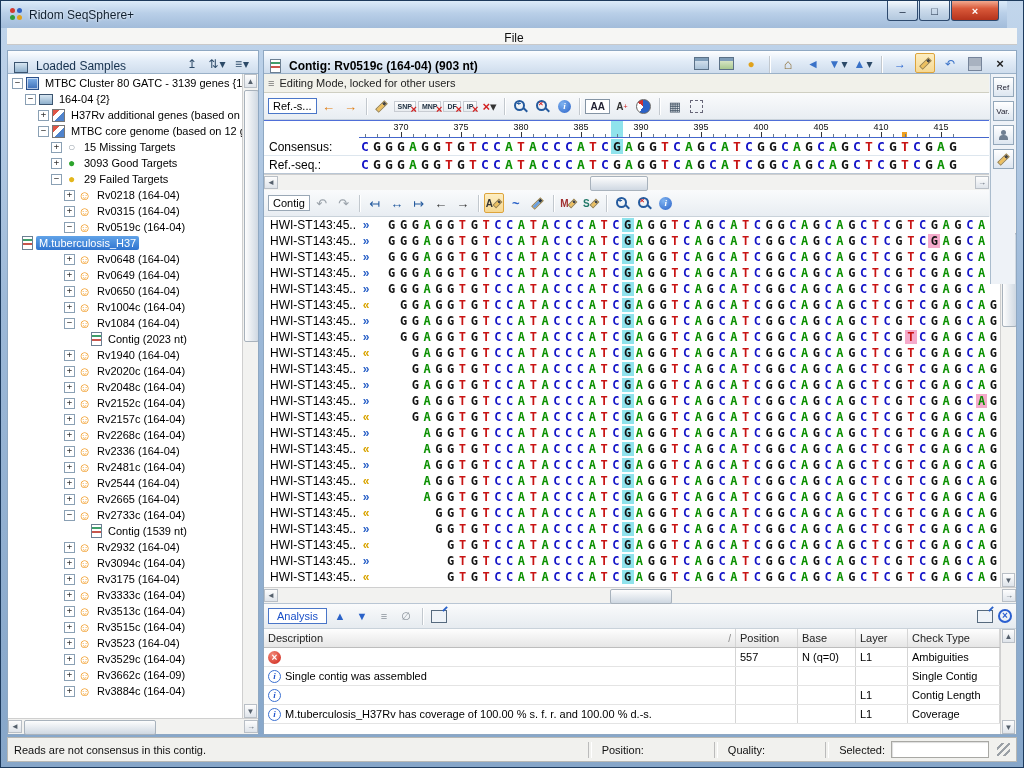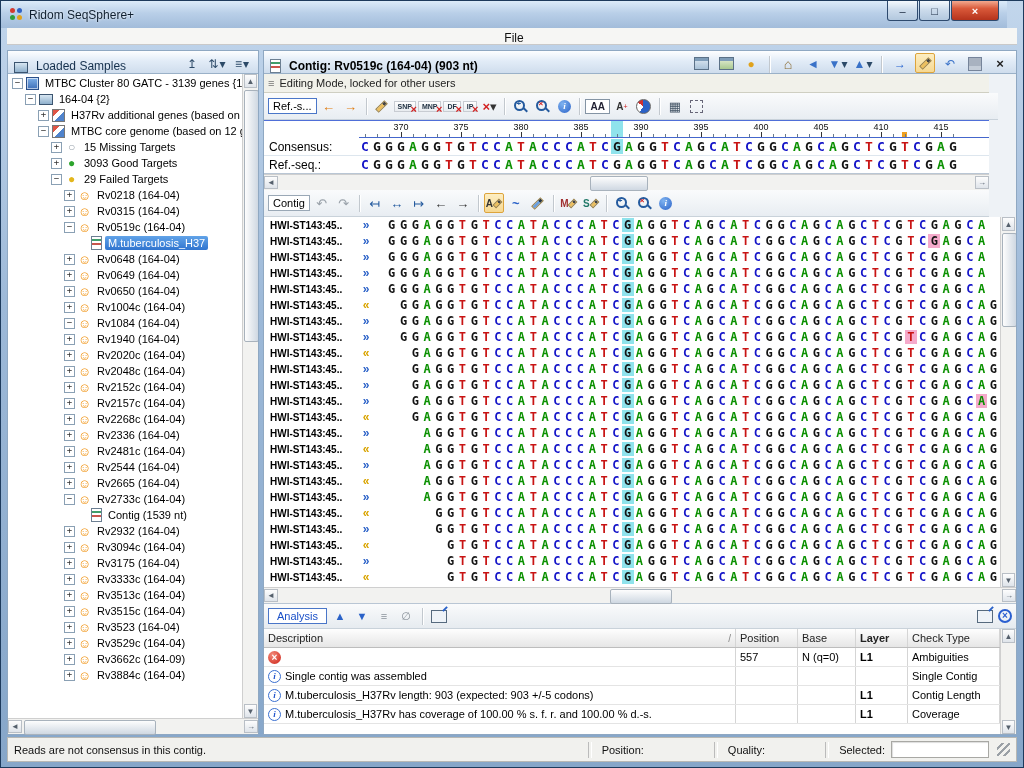--- a/index.html
+++ b/index.html
@@ -114,21 +114,21 @@
   .seqrow{height:17px;display:flex;align-items:center;}
   .row-label{width:95px;padding-left:5px;font-size:12px;color:#000;box-sizing:border-box;flex:none;}
   .seq-chars{display:flex;}
   .schar{width:12px;text-align:center;font:bold 13px "DejaVu Sans Mono",monospace;flex:none;}
   .schar.hl{background:#8fe3ec;}
   .seqrow.ref{border-top:1px solid #dde6ee;}
   
   .align-area{height:370px;flex:none;display:flex;background:#fff;overflow:hidden;}
   .reads{flex:1;overflow:hidden;}
   .read-row{height:16px;display:flex;align-items:center;}
-  .read-name{width:94px;padding-left:6px;font-size:10px;color:#000;white-space:nowrap;overflow:hidden;box-sizing:border-box;flex:none;font-weight:bold;}
+  .read-name{width:94px;padding-left:6px;font-size:12px;color:#000;white-space:nowrap;overflow:hidden;box-sizing:border-box;flex:none;}
   .read-dir{width:16px;text-align:center;font-weight:bold;font-size:12px;flex:none;}
   .read-dir.fwd{color:#2b62c8;} .read-dir.rev{color:#d9a400;}
   .read-seq{display:flex;}
   .rchar{width:11.8px;text-align:center;font:bold 12px "DejaVu Sans Mono",monospace;flex:none;}
   .rchar.hl{background:#8fe3ec;}
   .rchar.mk{background:#f5aacb;}
   .bA{color:#0a9000;} .bC{color:#1515c8;} .bG{color:#141414;} .bT{color:#c81414;}
   
   .mini-sidebar{position:absolute;top:23px;right:1px;width:25px;height:210px;background:#eef2f7;
     border-left:1px solid #aabccd;display:flex;flex-direction:column;align-items:center;padding-top:3px;gap:4px;z-index:5;box-sizing:border-box;}
@@ -143,21 +143,21 @@
   .acl{width:14px;height:14px;border-radius:50%;border:2px solid #2a5fd0;color:#2a5fd0;font-weight:bold;
     font-size:10px;line-height:10px;display:flex;align-items:center;justify-content:center;box-sizing:border-box;flex:none;}
   .adet{width:14px;height:11px;border:1px solid #566a7e;position:relative;flex:none;background:#eef3f8;}
   .adet::after{content:'';position:absolute;right:-2px;top:-3px;width:6px;height:2px;background:#2a62c8;transform:rotate(-45deg);}
   .atable{flex:1;display:flex;background:#fff;overflow:hidden;}
   .atable-cols{flex:1;display:flex;flex-direction:column;overflow:hidden;}
   .ahead{display:flex;height:18px;flex:none;background:linear-gradient(#fefefe,#e6e6e6);
     border-bottom:1px solid #bdbdbd;font-size:11px;color:#222;}
   .acell{padding:1px 4px;border-right:1px solid #d5d5d5;display:flex;align-items:center;
     white-space:nowrap;overflow:hidden;box-sizing:border-box;}
-  .c0{flex:1;} .c1{width:62px;flex:none;} .c2{width:58px;flex:none;} .c3{width:52px;flex:none;font-weight:bold;} .c4{width:92px;flex:none;}
+  .c0{flex:1;} .c1{width:62px;flex:none;} .c2{width:58px;flex:none;} .c3{width:52px;flex:none;} .c4{width:92px;flex:none;}
   .sortind{margin-left:auto;color:#888;font-size:10px;}
   .arow{display:flex;height:18px;flex:none;border-bottom:1px solid #e4e4e4;font-size:11px;color:#000;}
   .sev{width:13px;height:13px;border-radius:50%;margin-right:4px;flex:none;display:flex;align-items:center;
     justify-content:center;font-weight:bold;box-sizing:border-box;}
   .sev-error{background:radial-gradient(circle at 35% 30%,#f38a7a,#cc2015);color:#fff;font-size:10px;}
   .sev-info{background:#fff;border:1px solid #3a6fd0;color:#2255cc;font:italic bold 9px "Liberation Serif",serif;}
   
   .statusbar{position:absolute;left:6px;right:6px;bottom:5px;height:25px;background:#f1f1ee;
     border:1px solid #b8b8b4;display:flex;align-items:center;padding:0 6px;box-sizing:border-box;font-size:11px;color:#111;}
   .ssep{width:2px;height:16px;border-left:1px solid #bbb;border-right:1px solid #fff;margin:0 10px;flex:none;}
@@ -254,21 +254,21 @@
             <div class="tree-row" style="padding-left: 56px;">
               <span class="exp">+</span>
               <span class="ticon ticon-target">☺</span>
               <span class="tlabel">Rv0315 (164-04)</span>
             </div>
             <div class="tree-row" style="padding-left: 56px;">
               <span class="exp">−</span>
               <span class="ticon ticon-target">☺</span>
               <span class="tlabel">Rv0519c (164-04)</span>
             </div>
-            <div class="tree-row selected" style="padding-left: 69px;">
+            <div class="tree-row selected" style="">
               <span class="exp exp-none"></span>
               <span class="ticon ticon-contig"></span>
               <span class="tlabel">M.tuberculosis_H37</span>
             </div>
             <div class="tree-row" style="padding-left: 56px;">
               <span class="exp">+</span>
               <span class="ticon ticon-target">☺</span>
               <span class="tlabel">Rv0648 (164-04)</span>
             </div>
             <div class="tree-row" style="padding-left: 56px;">
@@ -283,20 +283,25 @@
             </div>
             <div class="tree-row" style="padding-left: 56px;">
               <span class="exp">+</span>
               <span class="ticon ticon-target">☺</span>
               <span class="tlabel">Rv1004c (164-04)</span>
             </div>
             <div class="tree-row" style="padding-left: 56px;">
               <span class="exp">−</span>
               <span class="ticon ticon-target">☺</span>
               <span class="tlabel">Rv1084 (164-04)</span>
+            </div>
+            <div class="tree-row" style="padding-left: 69px;">
+              <span class="exp exp-none"></span>
+              <span class="ticon ticon-contig"></span>
+              <span class="tlabel">Contig (2023 nt)</span>
             </div>
             <div class="tree-row" style="padding-left: 56px;">
               <span class="exp">+</span>
               <span class="ticon ticon-target">☺</span>
               <span class="tlabel">Rv1940 (164-04)</span>
             </div>
             <div class="tree-row" style="padding-left: 56px;">
               <span class="exp">+</span>
               <span class="ticon ticon-target">☺</span>
               <span class="tlabel">Rv2020c (164-04)</span>
@@ -2085,21 +2090,20 @@
                   <span>Single contig was assembled</span>
                 </div>
                 <div class="acell c1"></div>
                 <div class="acell c2"></div>
                 <div class="acell c3"></div>
                 <div class="acell c4">Single Contig</div>
               </div>
               <div class="arow">
                 <div class="acell c0">
                   <span class="sev sev-info">i</span>
-                  <span>M.tuberculosis_H37Rv length: 903 (expected: 903 +/-5 codons)</span>
                 </div>
                 <div class="acell c1"></div>
                 <div class="acell c2"></div>
                 <div class="acell c3">L1</div>
                 <div class="acell c4">Contig Length</div>
               </div>
               <div class="arow">
                 <div class="acell c0">
                   <span class="sev sev-info">i</span>
                   <span>M.tuberculosis_H37Rv has coverage of 100.00 % s. f. r. and 100.00 % d.-s.</span>
@@ -2110,20 +2114,30 @@
                 <div class="acell c4">Coverage</div>
               </div>
             </div>
         </div>
         <div class="vscroll">
           <span class="sb-arrow u">▲</span>
           <span class="sb-arrow d">▼</span>
         </div>
       </div>
 
+      <div class="mini-sidebar">
+        <span class="mini-btn">Ref</span>
+        <span class="mini-btn">Var.</span>
+        <span class="mini-btn">
+            <span class="person"></span>
+          </span>
+        <span class="mini-btn">
+            <span class="pencil"></span>
+          </span>
+      </div>
     </div>
   </div>
 
   <div class="statusbar">
     <span>Reads are not consensus in this contig.</span>
     <span class="ph-spacer"></span>
     <span class="ssep"></span>
     <span>Position:</span>
     <span style="width:60px;"></span>
     <span class="ssep"></span>

